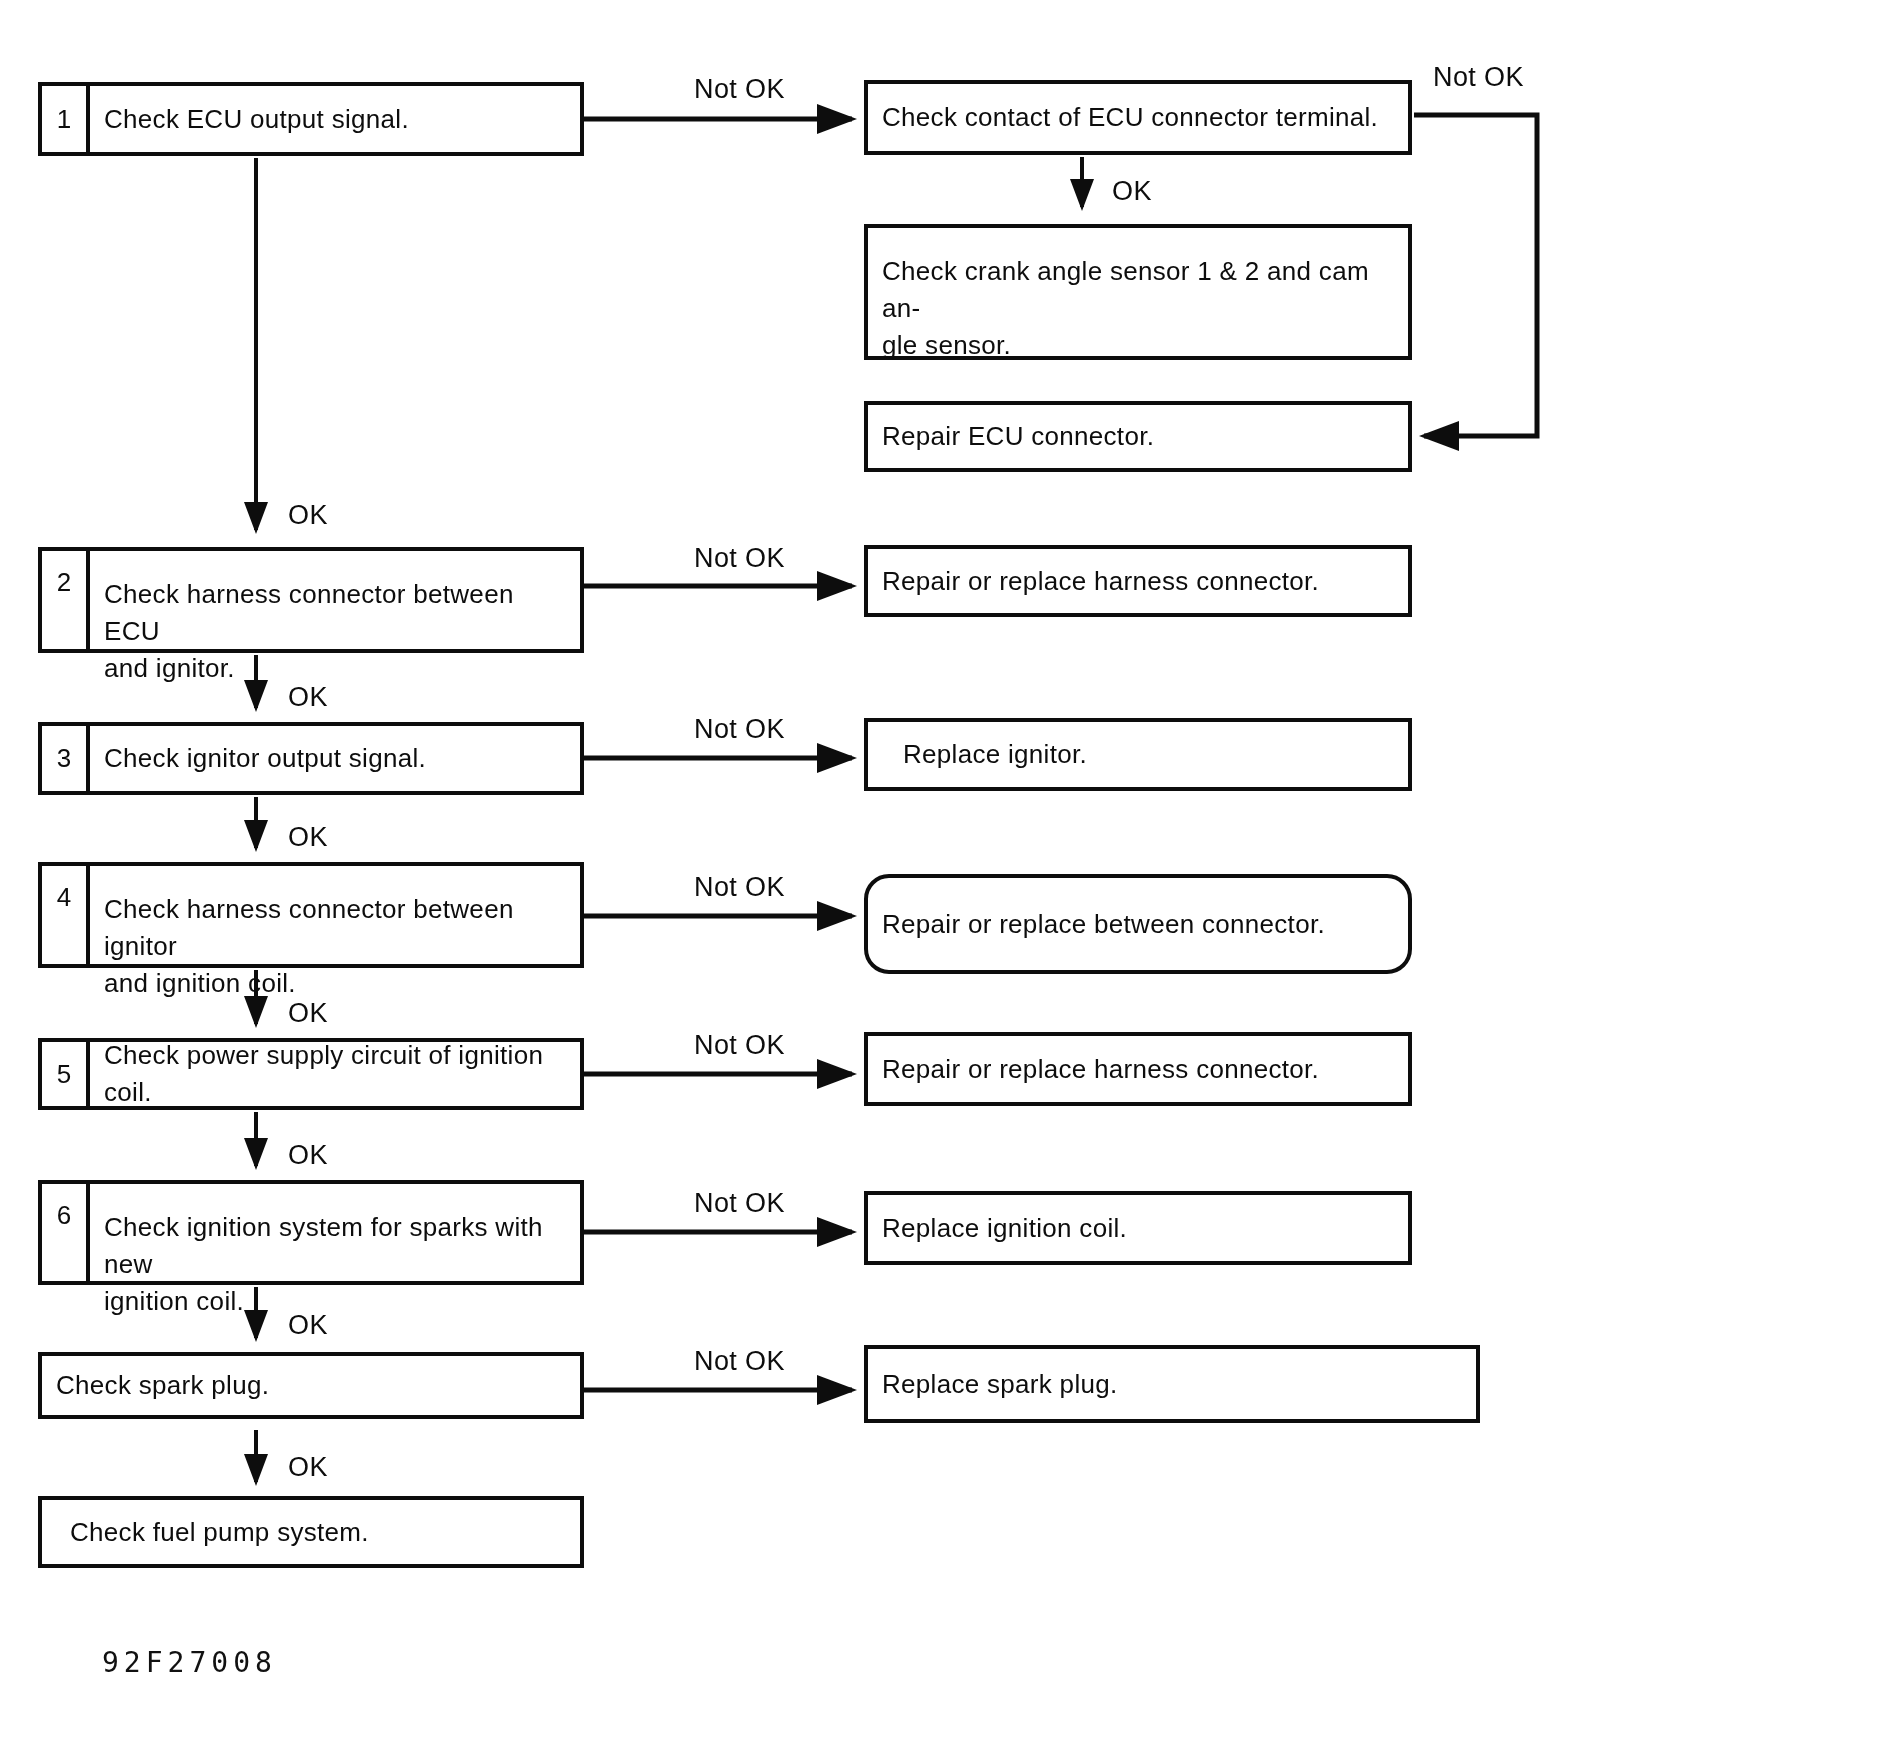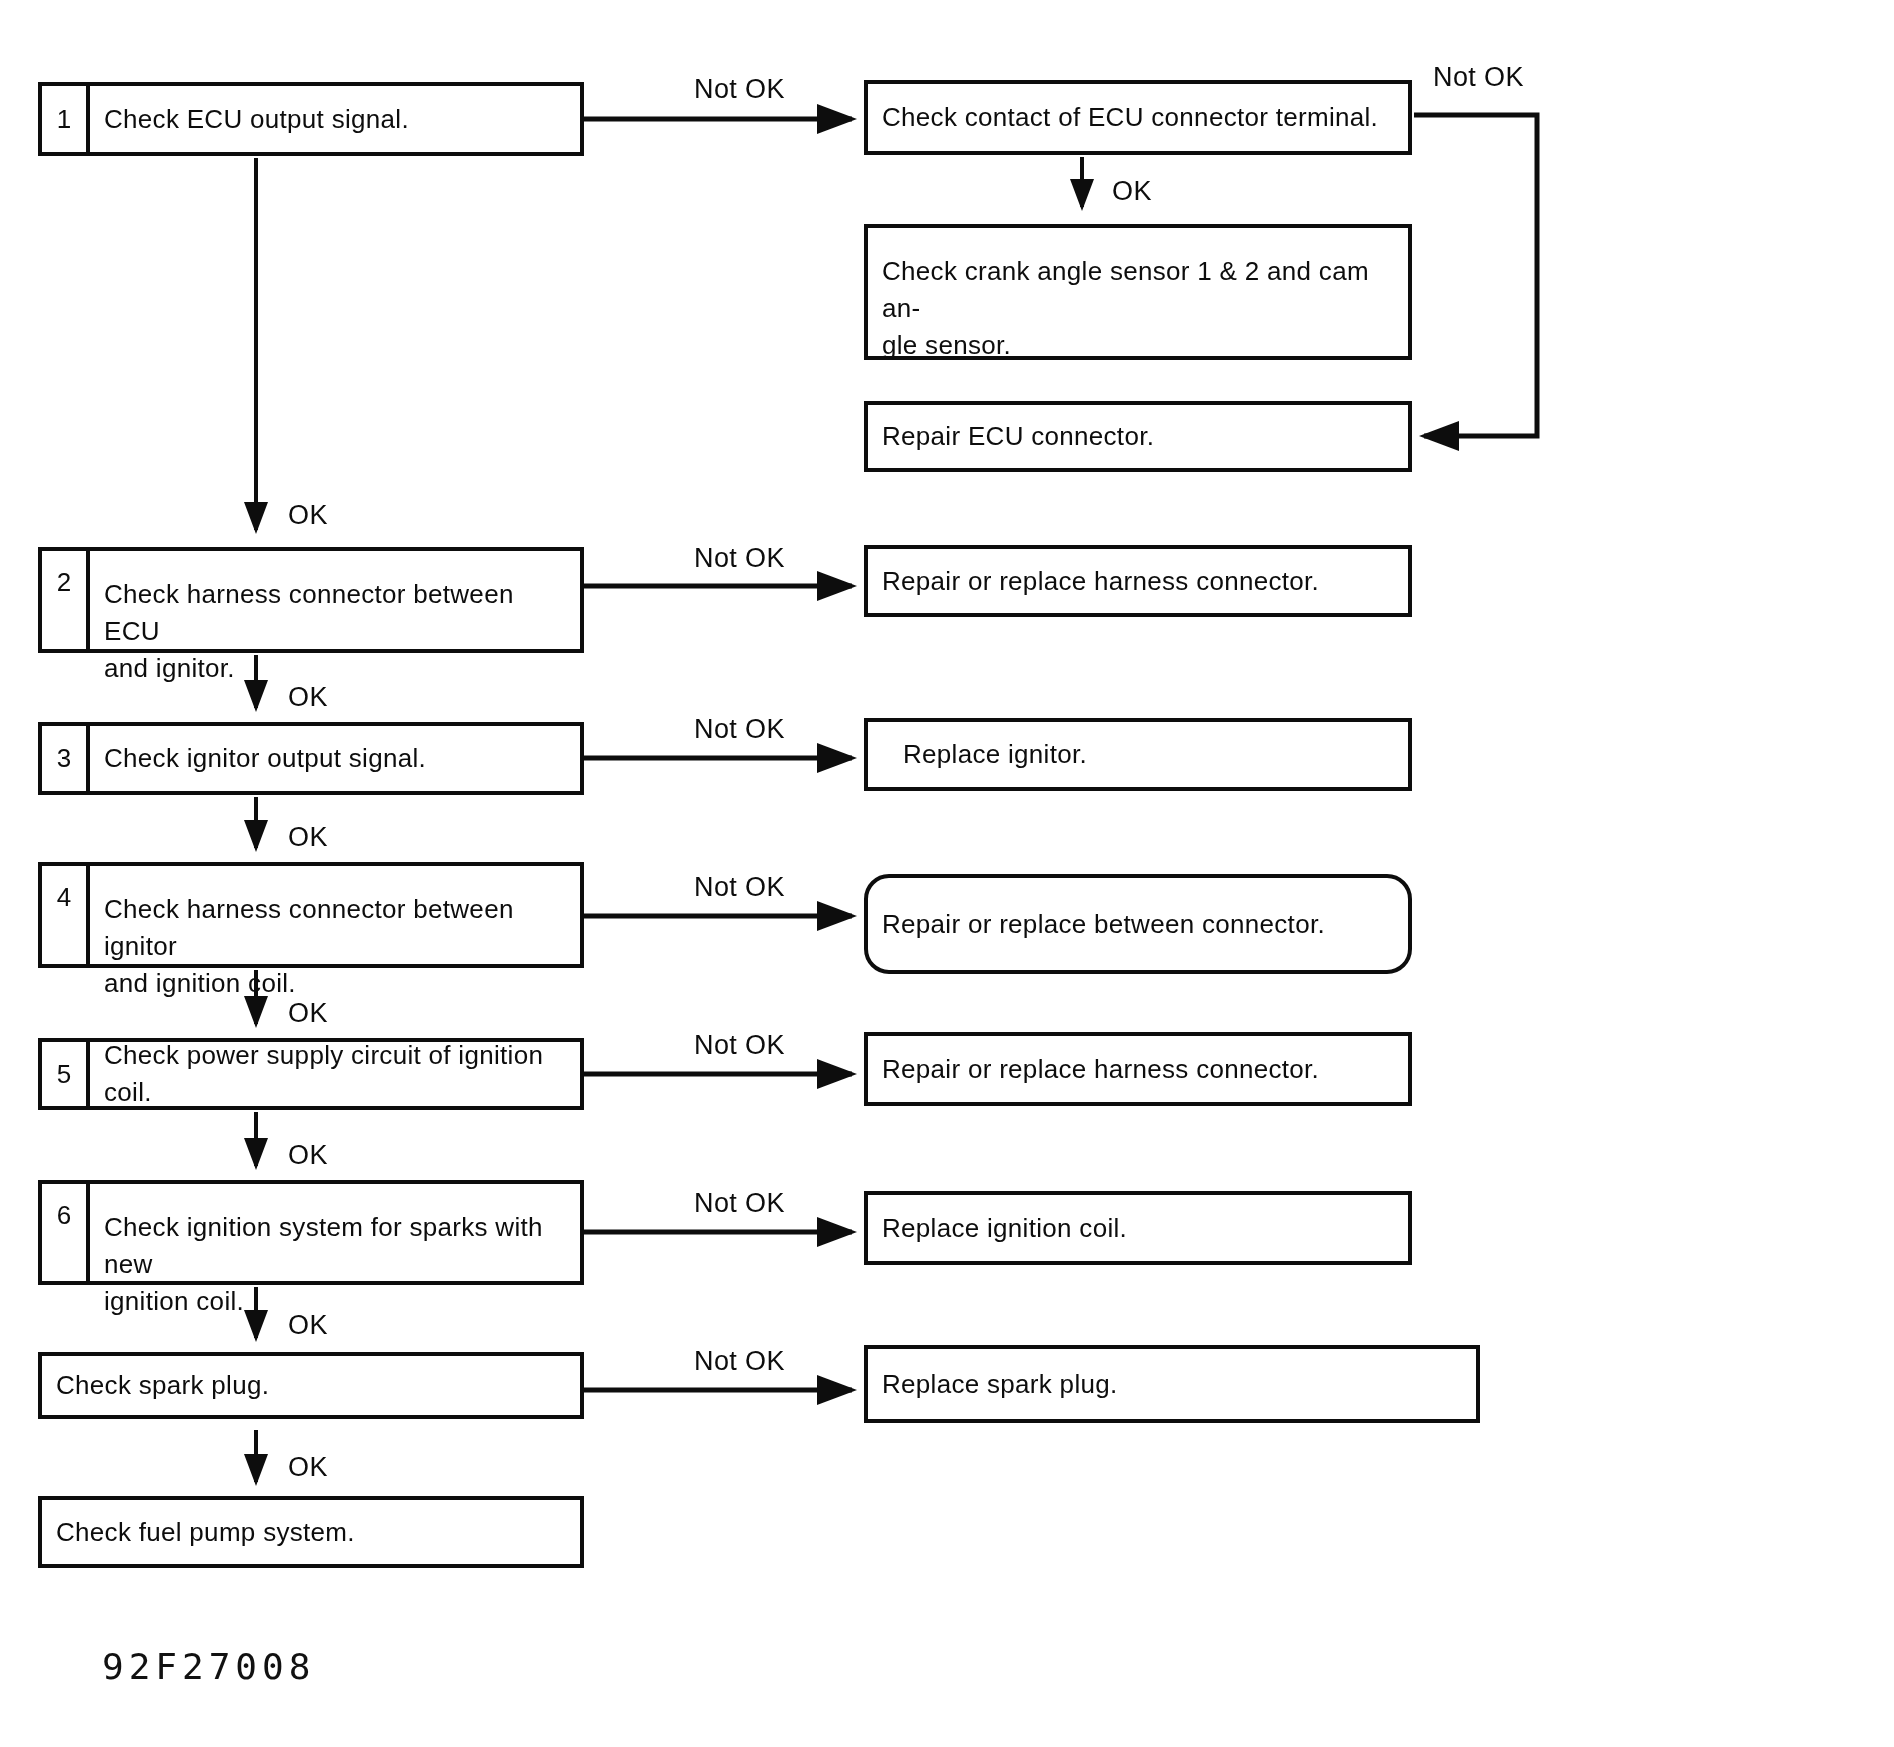--- a/index.html
+++ b/index.html
@@ -41,21 +41,21 @@
     position:absolute;
     font-size:27px;
     letter-spacing:0.4px;
     white-space:nowrap;
     color:#0d0d0d;
   }
   .code{
     position:absolute;
     left:102px;top:1646px;
     font-family:"DejaVu Sans Mono", monospace;
-    font-size:36px;
+    font-size:28px;
     letter-spacing:5px;
     color:#111111;
   }
 </style>
 </head>
 <body>
 
 <div class="page">
 
   <svg class="connectors" viewBox="0 0 1894 1747" xmlns="http://www.w3.org/2000/svg">
@@ -116,21 +116,21 @@
   <div class="box va-top" style="left:38px;top:1180px;width:546px;height:105px;">
     <div class="num">6</div>
     <div class="txt">Check ignition system for sparks with new
 ignition coil.</div>
   </div>
 
   <div class="box" style="left:38px;top:1352px;width:546px;height:67px;">
     <div class="txt">Check spark plug.</div>
   </div>
 
-  <div class="box" style="left:38px;top:1496px;width:546px;height:72px;">
+  <div class="box" style="left:38px;top:1496px;width:546px;height:72px;padding-left:14px;">
     <div class="txt">Check fuel pump system.</div>
   </div>
 
   <div class="box" style="left:864px;top:80px;width:548px;height:75px;">
     <div class="txt">Check contact of ECU connector terminal.</div>
   </div>
 
   <div class="box va-top" style="left:864px;top:224px;width:548px;height:136px;">
     <div class="txt">Check crank angle sensor 1 &amp; 2 and cam an-
 gle sensor.</div>

